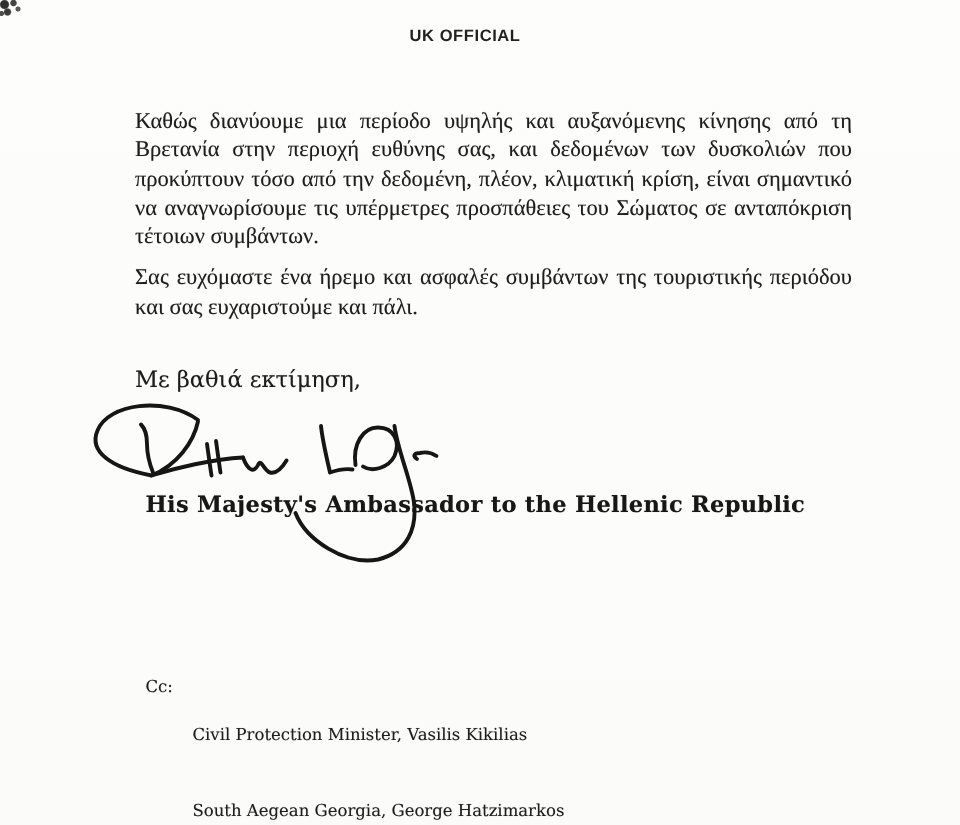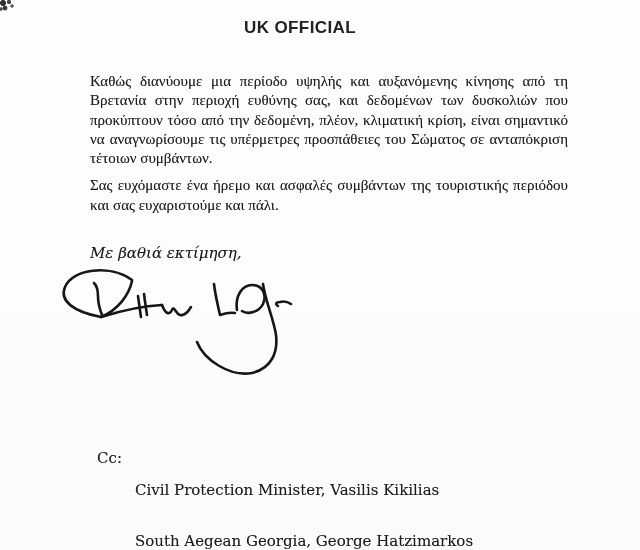--- a/index.html
+++ b/index.html
@@ -17,50 +17,50 @@
     position:absolute;left:0;top:0;width:18px;height:13px;
     background:
       radial-gradient(circle at 3px 3px,#1a1a1a 2.6px,rgba(0,0,0,0) 3.4px),
       radial-gradient(circle at 9px 2px,#303030 1.8px,rgba(0,0,0,0) 2.5px),
       radial-gradient(circle at 5px 8px,#262626 2px,rgba(0,0,0,0) 2.8px),
       radial-gradient(circle at 12px 6px,#4a4a4a 1.4px,rgba(0,0,0,0) 2px),
       radial-gradient(circle at 1px 9px,#3a3a3a 1.4px,rgba(0,0,0,0) 2px);
     opacity:.9;
   }
   .classification{
-    position:absolute;top:18px;left:4px;width:592px;
+    position:absolute;top:18px;left:14px;width:592px;
     text-align:center;
     font-family:"Liberation Sans","DejaVu Sans",sans-serif;
-    font-size:17px;font-weight:600;letter-spacing:.4px;color:#222220;
+    font-size:11px;font-weight:600;letter-spacing:.4px;color:#222220;
   }
   .body-text{
     position:absolute;left:90px;top:72px;width:478px;
     font-size:15px;line-height:19.3px;
     text-align:justify;
     text-shadow:0 0 .5px rgba(20,20,18,.4);
   }
   .body-text p{margin:0 0 8px 0;font-family:Liberation Serif, serif;}
   .signoff{
     position:absolute;left:90px;top:244px;
-    font-size:15px;text-shadow:0 0 .5px rgba(20,20,18,.4);font-style:italic;
+    font-size:15px;text-shadow:0 0 .5px rgba(20,20,18,.4);
   }
   .signature{
     position:absolute;left:52px;top:260px;width:245px;height:125px;
   }
   .signatory{
     position:absolute;left:97px;top:327px;
     font-size:15px;font-weight:bold;line-height:18.5px;
     letter-spacing:.2px;color:#171715;
     text-shadow:0 0 .5px rgba(20,20,18,.45);
     white-space:nowrap;
   }
   .cc-block{
     position:absolute;left:97px;top:449px;
     display:flex;align-items:flex-start;column-gap:13px;
-    font-size:15px;line-height:18.5px;
+    font-size:11px;line-height:18.5px;
     text-shadow:0 0 .5px rgba(20,20,18,.4);
   }
   .cc-list div{white-space:nowrap;margin-top:32px;}
 </style>
 </head>
 <body>
 
 <div class="page">
 
   <div class="corner-smudge"></div>
@@ -90,20 +90,21 @@
     <path d="M 162 24 C 163 34, 166 46, 168 55 C 171 54, 177 52, 183 53"></path>
 
     <path d="M 185 50 C 183 36, 190 25, 200 25 C 211 25, 215 35, 211 44 C 207 52, 196 55, 190 51"></path>
 
     <path d="M 211 24 C 213 40, 222 60, 224 75 C 226 92, 220 108, 200 113 C 178 117, 152 100, 145 82"></path>
 
     <path d="M 226 46 C 223 44, 224 42, 228 42 C 232 41, 236 42, 239 44"></path>
   </svg>
 
   <div class="signatory">
+    <div>His Majesty's Ambassador to the Hellenic Republic</div>
   </div>
 
   <div class="cc-block">
     <div class="cc-label">Cc:</div>
     <div class="cc-list">
       <div>Civil Protection Minister, Vasilis Kikilias</div>
       <div>South Aegean Georgia, George Hatzimarkos</div>
     </div>
   </div>
 

